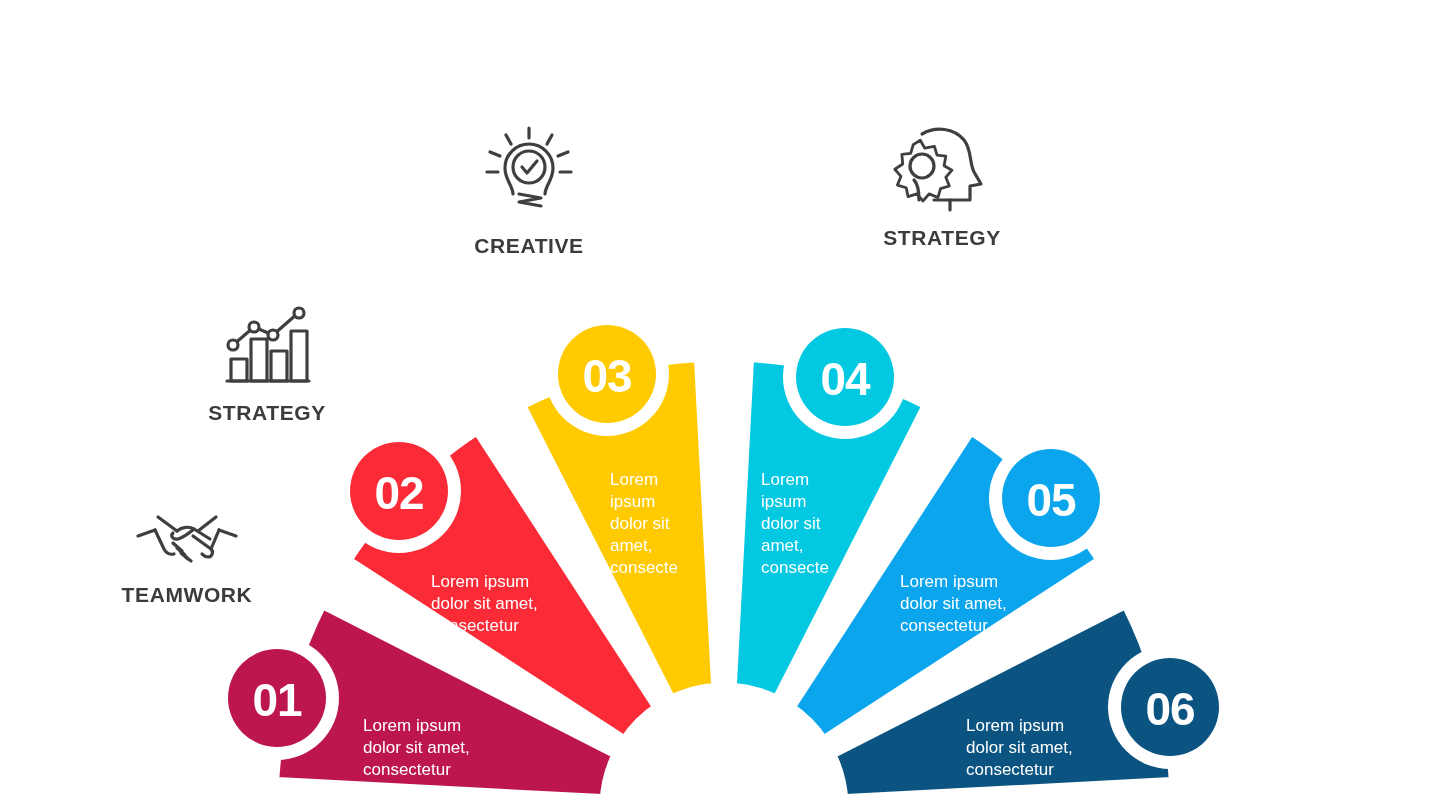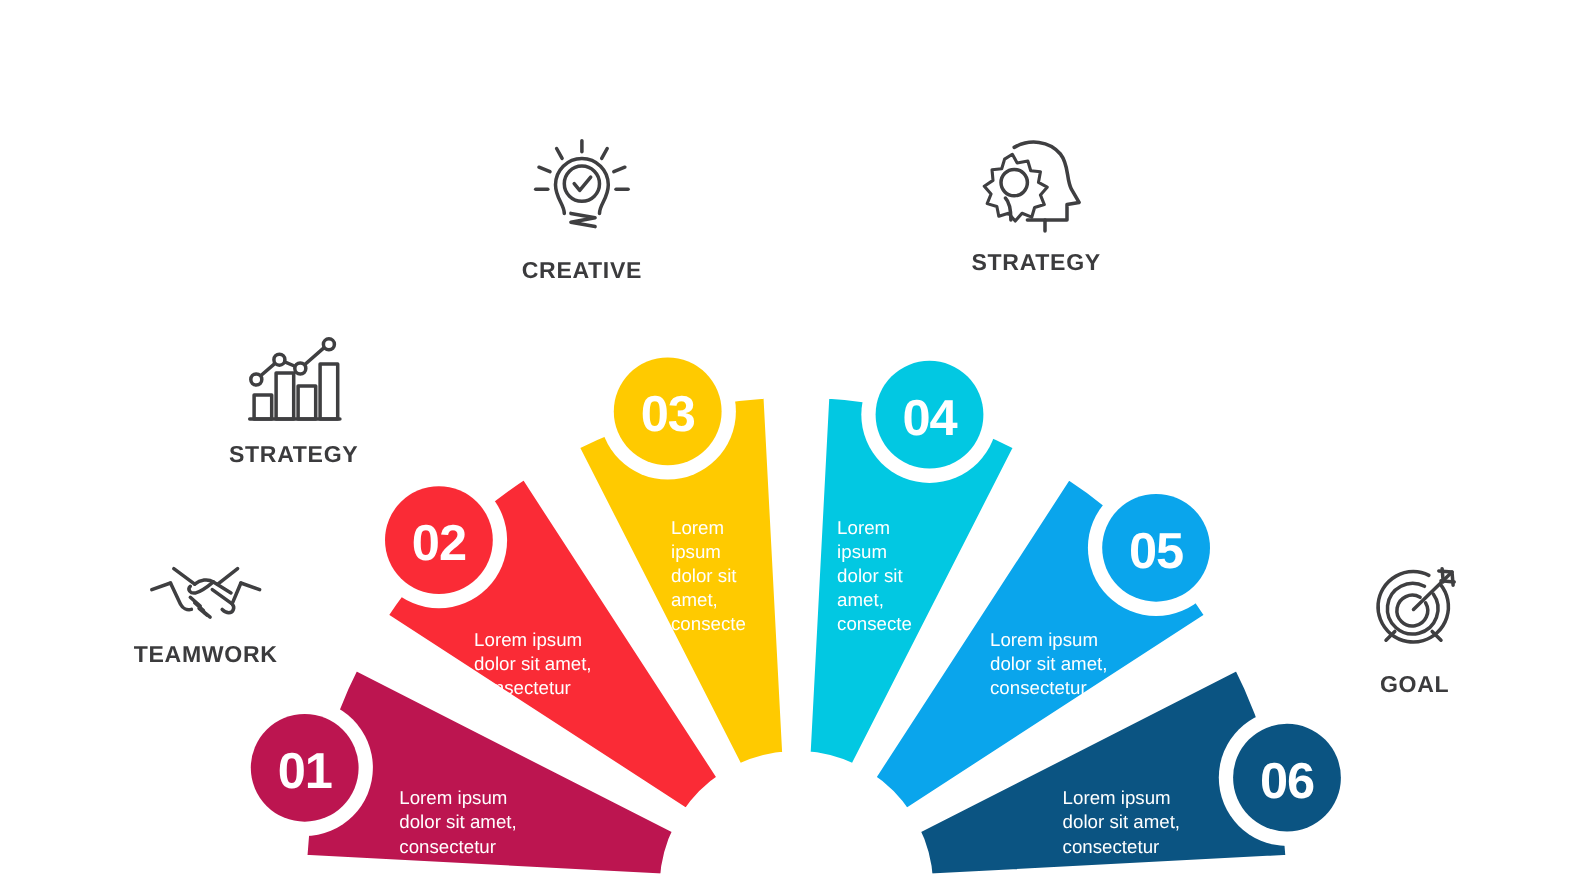--- a/index.html
+++ b/index.html
@@ -229,30 +229,14 @@
         <path d="M26 58 C30 62 31 68 31 78"></path>
         <path d="M33 17 L38 26 L49 24 L52 34 L62 35 L60 46 L69 51 L62 59 L66 69 L56 72 L53 82
                  L43 78 L36 86 L29 78 L19 81 L17 71 L7 68 L11 58 L4 50 L13 44 L12 33 L22 32 L25 22 Z" transform="translate(-2,-2) scale(0.88) translate(6,6)"></path>
         <circle cx="34" cy="44" r="12"></circle>
       </svg>
     </span>
     <span class="cap">STRATEGY</span>
   </div>
 
 
-  <div class="label-group" id="lg-goal">
-    <span class="ico">
-      <svg width="92" height="86" viewBox="0 0 92 86" fill="none" stroke="#3f3f41" stroke-width="3.2" stroke-linecap="round" stroke-linejoin="round">
-        <path d="M70 20 A32 32 0 1 1 59 11"></path>
-        <path d="M63 28 A23 23 0 1 1 55 21"></path>
-        <path d="M56 36 A14 14 0 1 1 51 31"></path>
-        <path d="M20 70 L28 62"></path>
-        <path d="M70 70 L62 62"></path>
-        <path d="M45 42 L80 8"></path>
-        <path d="M68 7 L80 8 L81 20"></path>
-        <path d="M70 16 L82 17"></path>
-        <path d="M71 5 L72 17"></path>
-      </svg>
-    </span>
-    <span class="cap">GOAL</span>
-  </div>
 
 </div>
 
 </body></html>

